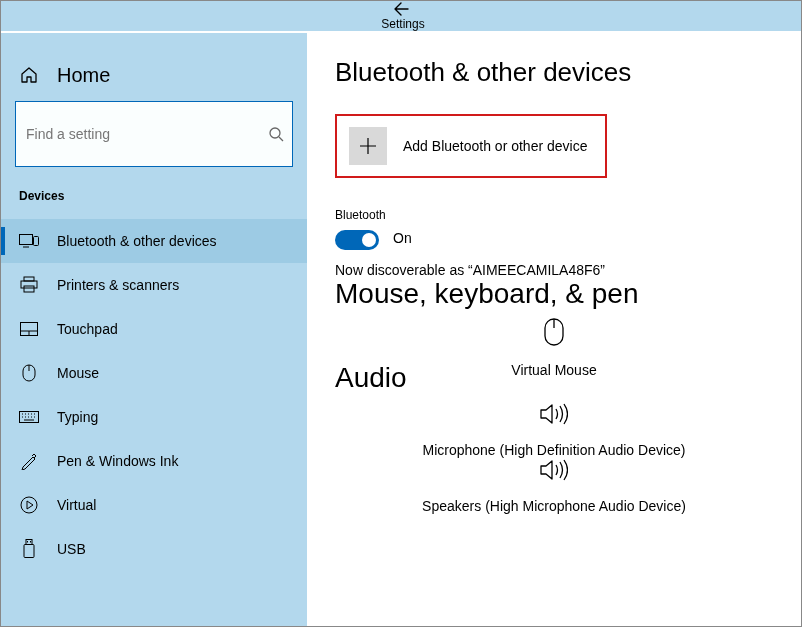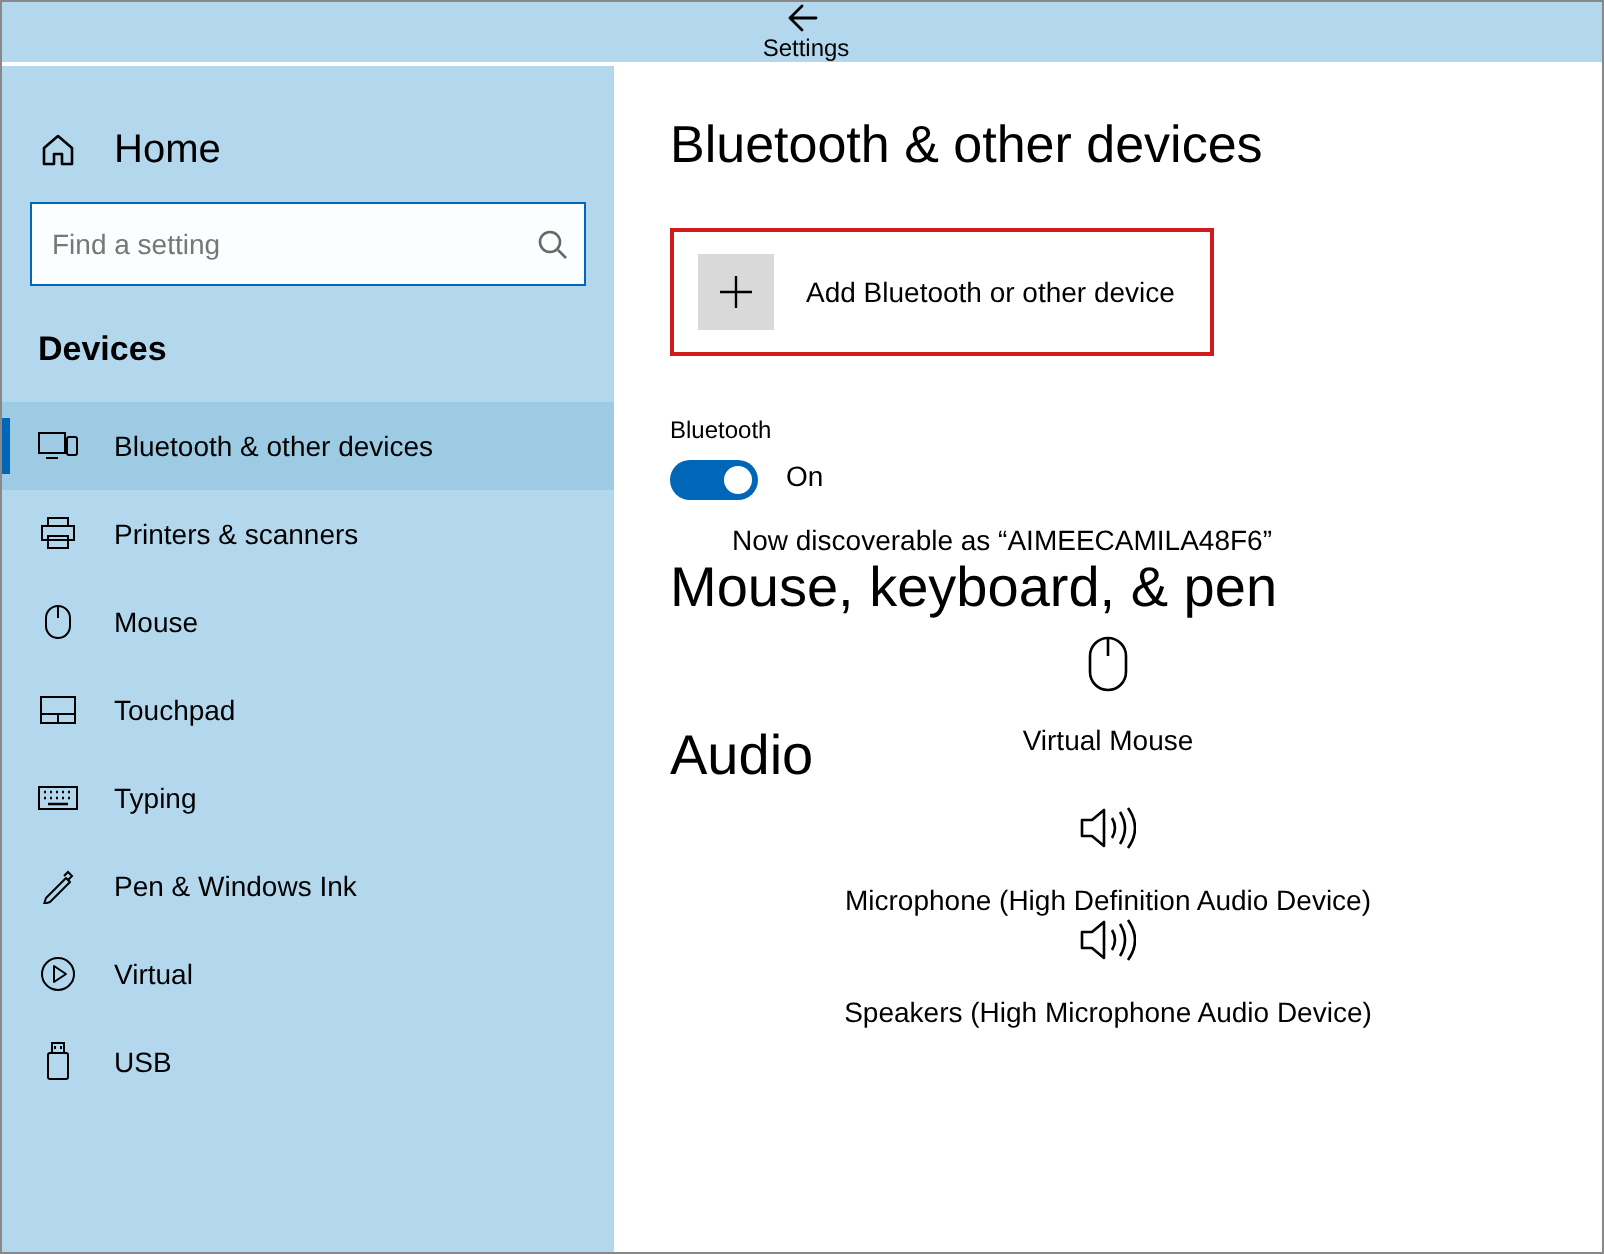--- a/index.html
+++ b/index.html
@@ -7,38 +7,38 @@
   .titlebar{height:32px;display:flex;align-items:center;background:#b3d8ed;flex-direction:column;}
   .tb-back{width:48px;height:32px;display:flex;align-items:center;justify-content:center;}
   .tb-title{flex:0 0 auto;font-size:12px;margin-left:4px;}
   .tb-spacer{flex:1;}
   .tb-btn{width:46px;height:32px;display:flex;align-items:center;justify-content:center;background:#fff;}
   .tb-right{display:flex;background:#fff;align-self:stretch;}
   .body{flex:1;display:flex;min-height:0;}
   .sidebar{width:306px;background:#b3d8ed;box-sizing:border-box;padding-top:22px;overflow:hidden;}
   .rowitem{display:flex;align-items:center;height:40px;padding-left:18px;gap:18px;font-size:20px;color:#000;}
   .rowitem .icon{width:20px;height:20px;display:flex;align-items:center;justify-content:center;}
-  .search{margin:6px 14px 18px 14px;height:32px;border:1px solid #0067b8;display:flex;align-items:center;padding:4px 8px;background:#fafefe;}
+  .search{margin:6px 14px 18px 14px;height:32px;border:1px solid #0067b8;display:flex;align-items:center;padding:16px 8px;background:#fafefe;}
   .search input{flex:1;border:none;outline:none;background:transparent;font-size:14px;color:#555;}
   .search input::placeholder{color:#777;}
-  .section-head{font-weight:600;padding:4px 0 16px 18px;font-size:17px;}
+  .section-head{font-weight:600;padding:4px 0 16px 18px;font-size:12px;}
   .navlist{display:flex;flex-direction:column;}
   .navitem{display:flex;align-items:center;height:44px;padding-left:18px;gap:18px;font-size:14px;color:#000;position:relative;}
   .navitem .icon{width:20px;height:20px;display:flex;align-items:center;justify-content:center;}
   .navitem.selected{background:#9dcbe4;}
   .navitem.selected::before{content:"";position:absolute;left:0;top:8px;bottom:8px;width:4px;background:#0067b8;}
   .content{flex:1;background:#fff;padding:24px 28px 0 28px;overflow:auto;box-sizing:border-box;}
   .page-title{font-size:26px;font-weight:400;margin:0 0 26px 0;}
   .addbox{display:flex;align-items:center;gap:16px;border:2px solid #d11a1a;padding:10px 12px;width:244px;height:40px;box-sizing:content-box;}
   .plusbtn{width:38px;height:38px;background:#d9d9d9;display:flex;align-items:center;justify-content:center;}
   .sub-head{font-size:12px;margin-top:30px;margin-bottom:8px;}
   .toggle-row{display:flex;align-items:flex-start;gap:14px;}
   .toggle{width:44px;height:20px;border-radius:10px;background:#0067b8;position:relative;}
   .toggle .knob{position:absolute;right:3px;top:3px;width:14px;height:14px;border-radius:50%;background:#fff;}
-  .discover{margin-top:12px;font-size:14px;margin-left:31px;}
+  .discover{margin-top:12px;font-size:14px;}
   .group-head{font-size:28px;font-weight:400;margin-bottom:8px;}
   .devitem{display:flex;align-items:center;gap:16px;height:44px;flex-direction:column;}
   .devitem .icon{width:28px;height:28px;display:flex;align-items:center;justify-content:center;}
   svg{display:block;}
 </style>
 </head>
 <body>
 
 <div class="window">
 
@@ -109,35 +109,35 @@
             <svg width="18" height="18" viewBox="0 0 18 18">
                 <rect x="4" y="1" width="10" height="4" stroke="#000" fill="none"></rect>
                 <rect x="1" y="5" width="16" height="7" stroke="#000" fill="none"></rect>
                 <rect x="4" y="10" width="10" height="6" stroke="#000" fill="none"></rect>
               </svg>
           </span>
           <span>Printers &amp; scanners</span>
         </div>
         <div class="navitem">
           <span class="icon">
+            <svg width="18" height="14" viewBox="0 0 18 14">
+                <rect x="0.5" y="0.5" width="17" height="13" stroke="#000" fill="none"></rect>
+                <path d="M0.5 9 H17.5 M9 9 V13.5" stroke="#000"></path>
+              </svg>
+          </span>
+          <span>Touchpad</span>
+        </div>
+        <div class="navitem">
+          <span class="icon">
             <svg width="14" height="18" viewBox="0 0 14 18">
                 <rect x="1" y="1" width="12" height="16" rx="6" stroke="#000" fill="none"></rect>
                 <path d="M7 1 V7" stroke="#000"></path>
               </svg>
           </span>
           <span>Mouse</span>
-        </div>
-        <div class="navitem">
-          <span class="icon">
-            <svg width="18" height="14" viewBox="0 0 18 14">
-                <rect x="0.5" y="0.5" width="17" height="13" stroke="#000" fill="none"></rect>
-                <path d="M0.5 9 H17.5 M9 9 V13.5" stroke="#000"></path>
-              </svg>
-          </span>
-          <span>Touchpad</span>
         </div>
         <div class="navitem">
           <span class="icon">
             <svg width="20" height="12" viewBox="0 0 20 12">
                 <rect x="0.5" y="0.5" width="19" height="11" stroke="#000" fill="none"></rect>
                 <path d="M3 3h1M6 3h1M9 3h1M12 3h1M15 3h1 M3 6h1M6 6h1M9 6h1M12 6h1M15 6h1 M5 9h10" stroke="#000" stroke-width="1.2"></path>
               </svg>
           </span>
           <span>Typing</span>
         </div>

